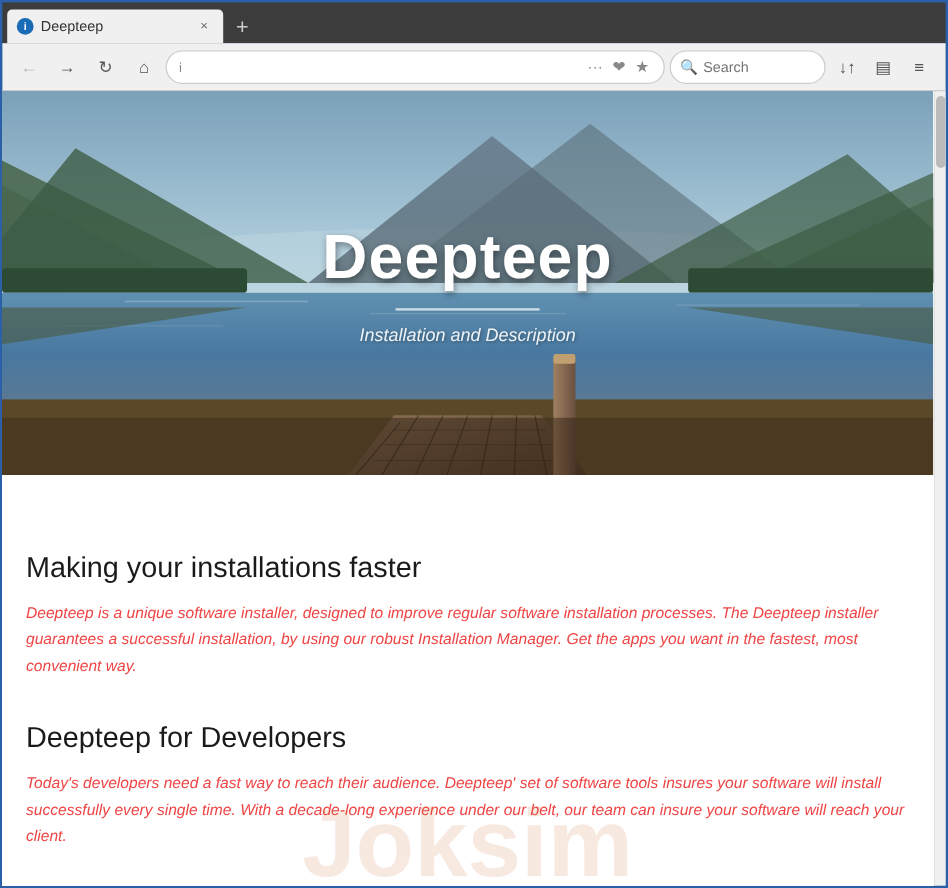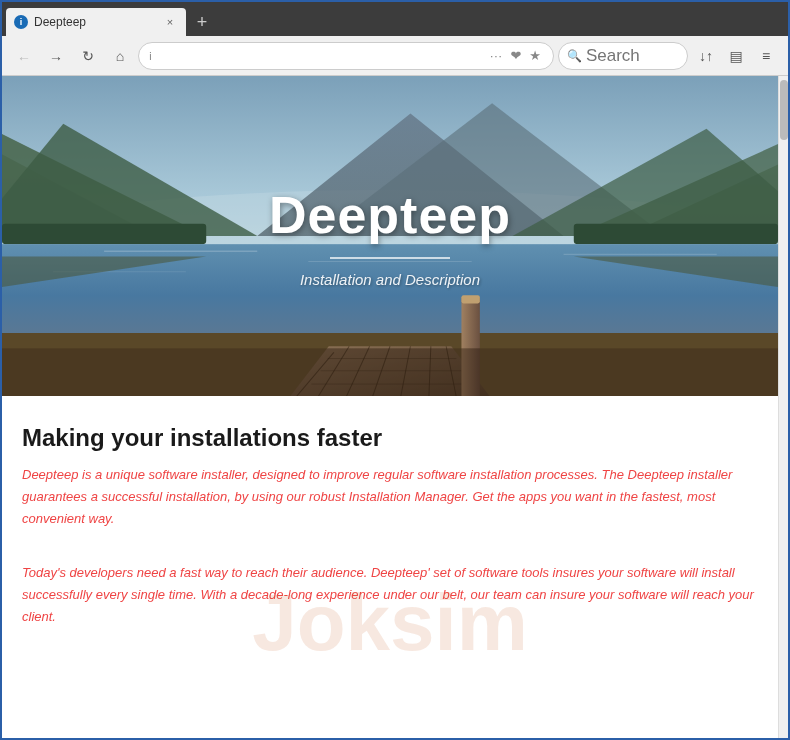--- a/index.html
+++ b/index.html
@@ -171,21 +171,21 @@
       padding: 0 8px;
       gap: 4px;
     }
 
     .search-icon-char {
       color: #888;
       font-size: 12px;
     }
 
     .search-text-input {
-      font-size: 17px;
+      font-size: 12px;
       color: #000000;
       border: none;
       outline: none;
       background: transparent;
       width: 80px;
     }
 
     .nav-extra-btns {
       display: flex;
       align-items: center;
@@ -284,24 +284,25 @@
       padding: 28px 20px;
       background: white;
     }
 
     .section {
       margin-bottom: 32px;
     }
 
     .section-title {
       font-size: 24px;
-      font-weight: bold;
+      font-weight: normal;
       color: #1a1a1a;
       margin-bottom: 12px;
       font-family: Arial, sans-serif;
+      margin-top: 36px;
     }
 
     .section-text {
       font-size: 13px;
       color: #ef4444;
       line-height: 1.7;
       font-style: italic;
     }
 
     
@@ -466,20 +467,21 @@
       <div style="position:relative;">
         <div class="watermark">Joksim</div>
 
         <div class="content-area">
           <div class="section">
             <h2 class="section-title">Making your installations faster</h2>
             <p class="section-text">Deepteep is a unique software installer, designed to improve regular software installation processes. The Deepteep installer guarantees a successful installation, by using our robust Installation Manager. Get the apps you want in the fastest, most convenient way.</p>
           </div>
 
           <div class="section">
+            <h2 class="section-title">Deepteep for Developers</h2>
             <p class="section-text">Today's developers need a fast way to reach their audience. Deepteep' set of software tools insures your software will install successfully every single time. With a decade-long experience under our belt, our team can insure your software will reach your client.</p>
           </div>
         </div>
       </div>
 
     </div>
 
     <div style="width:10px;background:#f0f0f0;border-left:1px solid #ddd;position:relative;">
       <div style="width:8px;height:60px;background:#bbb;border-radius:4px;margin:2px auto;margin-top:4px;"></div>
     </div>

